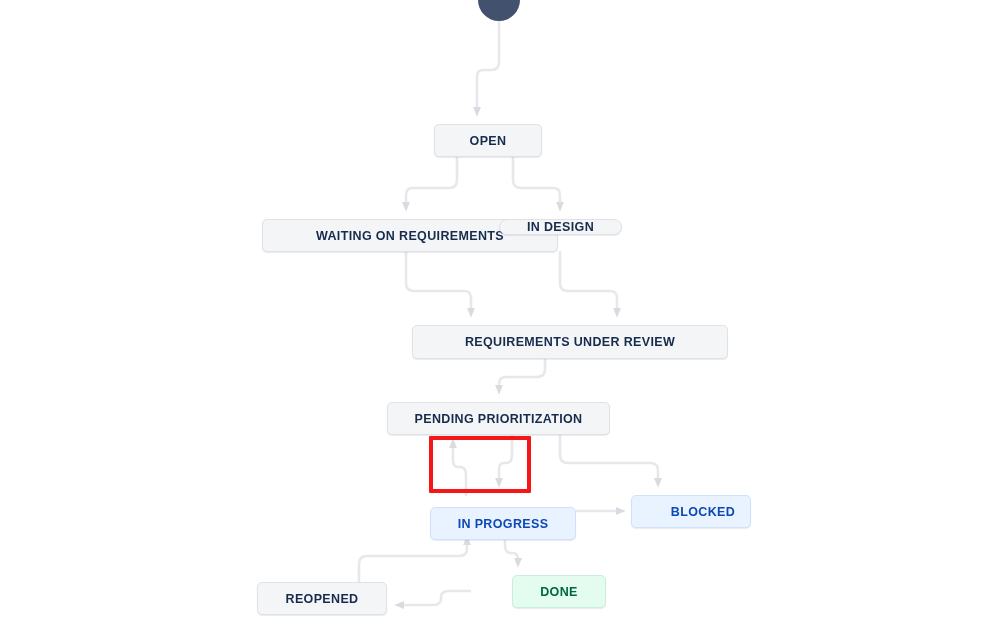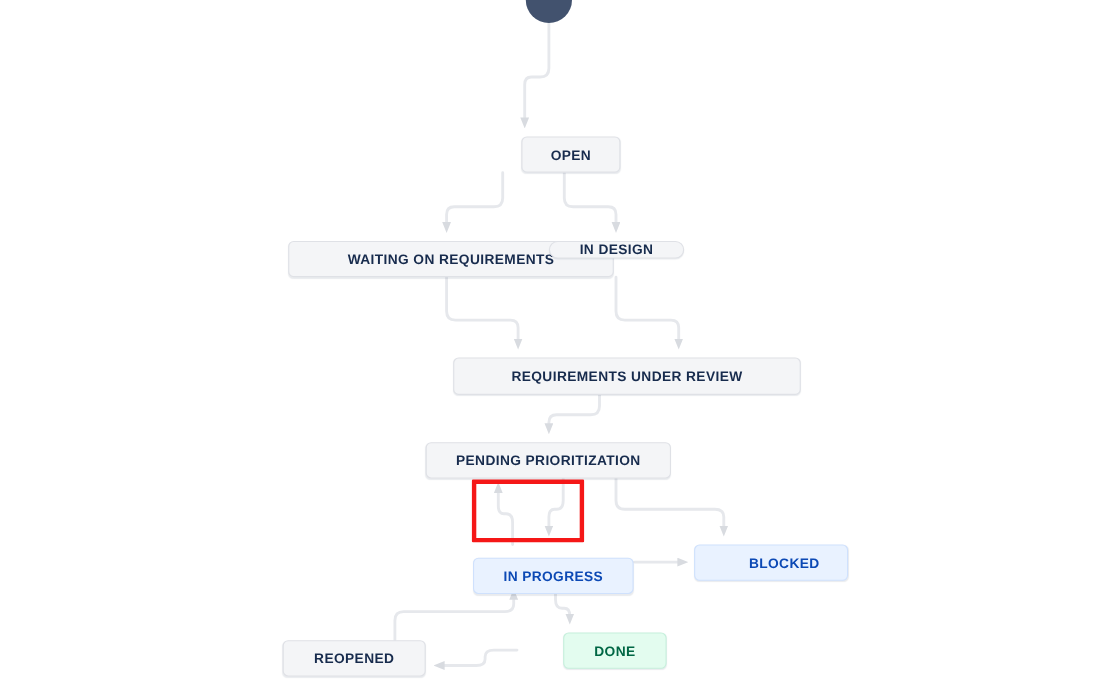--- a/index.html
+++ b/index.html
@@ -107,21 +107,21 @@
       <path d="M505,528 L505,545 Q505,553 511,553 L513,553 Q518,553 518,560 L518,563"></path>
 
       <path d="M470,591 L449,591 Q441,591 441,597 L441,599 Q441,605 433,605 L399,605"></path>
 
       <path d="M359,582 L359,564 Q359,556 367,556 L459,556 Q467,556 467,549 L467,540"></path>
     </g>
   </svg>
 
   <div class="start-node" style="left:478px; top:-21px; width:42px; height:42px;"></div>
 
-  <div class="node" style="left:434px; top:124px; width:90px; height:33px;margin-left:40px;">
+  <div class="node" style="left:434px; top:124px; width:108px; height:33px;">
     <span>OPEN</span>
   </div>
 
   <div class="node" style="left:216px; top:219px; width:296px; height:33px;margin-left:46px;">
     <span>WAITING ON REQUIREMENTS</span>
   </div>
 
   <div class="node" style="left:499px; top:219px; width:123px; height:16px;border-radius:10px;">
     <span>IN DESIGN</span>
   </div>
@@ -131,21 +131,21 @@
   </div>
 
   <div class="node" style="left:387px; top:402px; width:223px; height:33px;">
     <span>PENDING PRIORITIZATION</span>
   </div>
 
   <div class="node status-blue" style="left:430px; top:495px; width:146px; height:33px;margin-top:12px;">
     <span>IN PROGRESS</span>
   </div>
 
-  <div class="node status-blue" style="left:631px; top:495px; width:140px; height:33px;padding-left:24px;">
+  <div class="node status-blue" style="left:631px; top:495px; width:120px; height:33px;padding-left:24px;">
     <span>BLOCKED</span>
   </div>
 
   <div class="node status-green" style="left:470px; top:575px; width:94px; height:33px;margin-left:42px;">
     <span>DONE</span>
   </div>
 
   <div class="node" style="left:257px; top:582px; width:130px; height:33px;">
     <span>REOPENED</span>
   </div>

